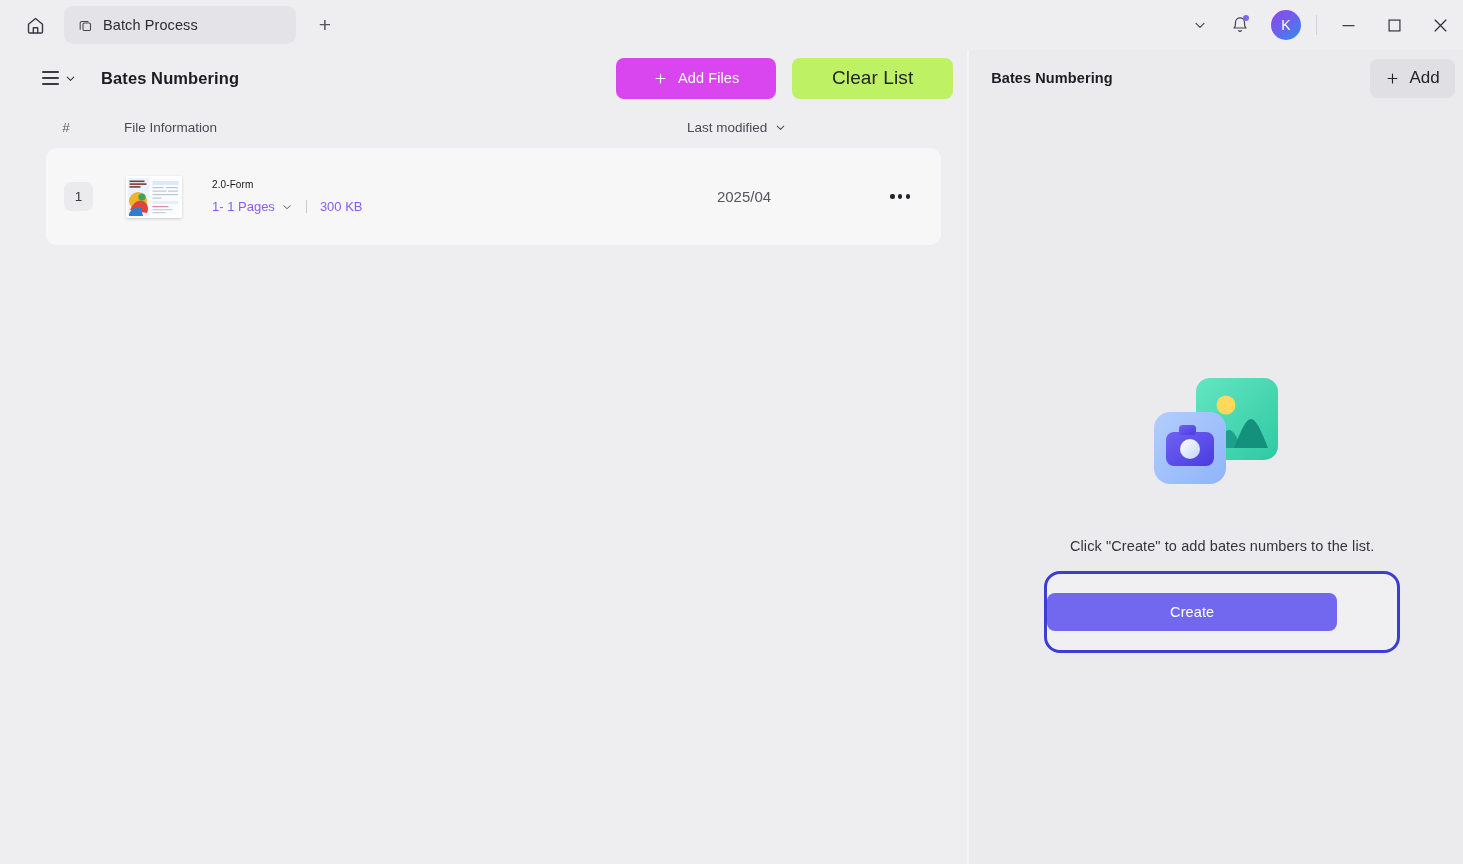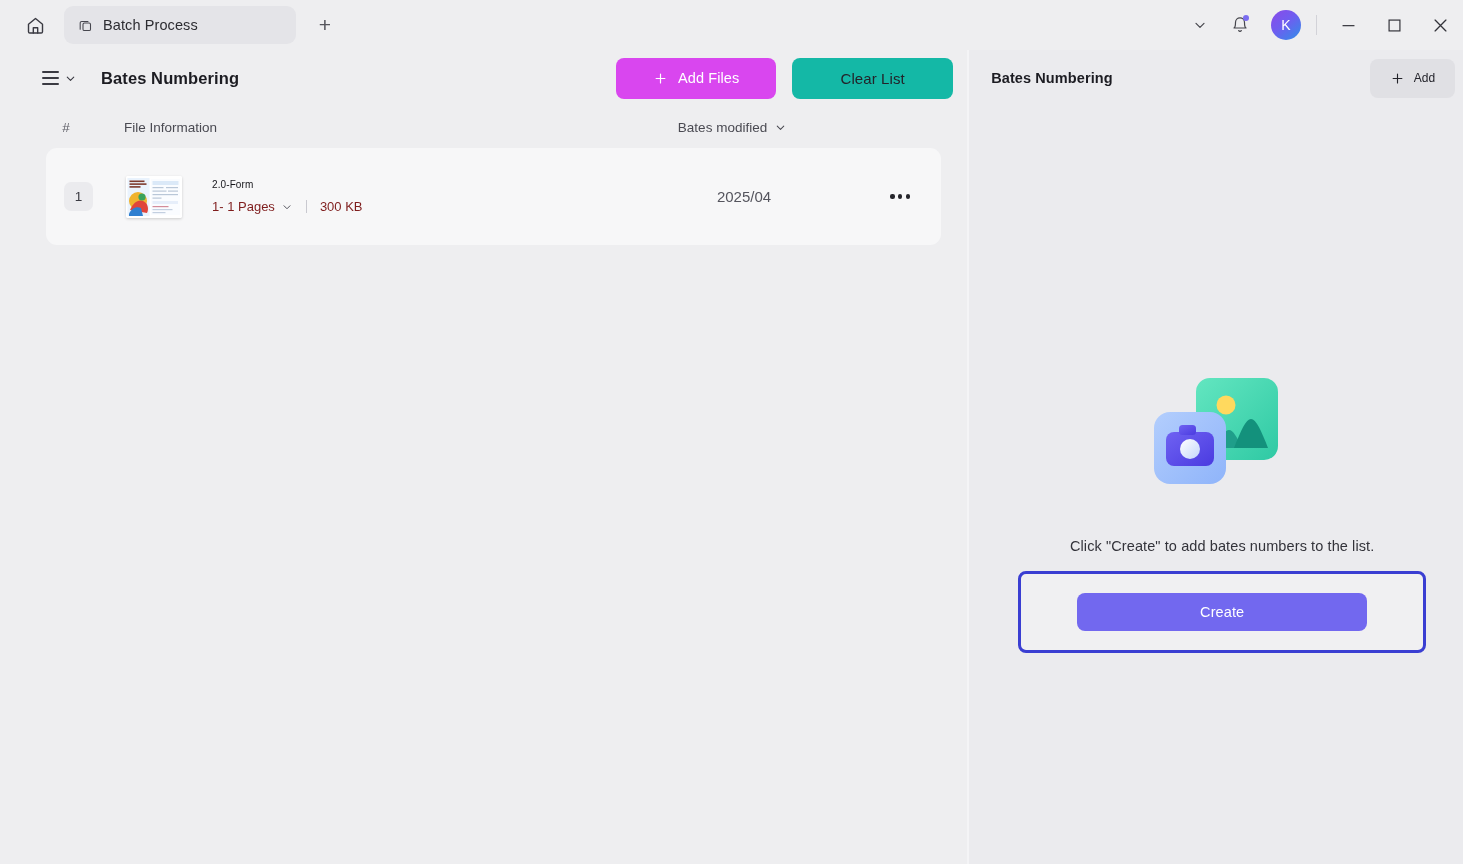--- a/index.html
+++ b/index.html
@@ -157,25 +157,25 @@
     border-radius: 8px;
     font-size: 14.5px;
     font-family: inherit;
     display: flex; align-items: center; justify-content: center;
     gap: 10px;
     cursor: pointer;
     letter-spacing: .1px;
   }
   .btn-secondary {
     width: 161px; height: 41px;
-    background: #14b8a6;
+    background: #bef264;
     color: #23232a;
     border: none;
     border-radius: 8px;
-    font-size: 15px;
+    font-size: 19px;
     font-family: inherit;
     cursor: pointer;
     letter-spacing: .1px;
   }
 
   .list-head {
     height: 42px;
     display: flex;
     align-items: center;
     font-size: 13.5px;
@@ -222,21 +222,21 @@
   .file-meta { margin-left: 30px; }
   .file-name {
     font-size: 10px;
     color: #16161b;
     letter-spacing: .1px;
   }
   .file-sub {
     margin-top: 9px;
     display: flex; align-items: center;
     font-size: 13px;
-    color: #7f1d1d;
+    color: #8b5cf6;
   }
   .pages-sel { display: flex; align-items: center; gap: 6px; cursor: pointer; }
   .sub-div {
     width: 1px; height: 13px;
     background: #c9c9d0;
     margin: 0 13px;
   }
   .row-date {
     margin-left: auto;
     font-size: 15px;
@@ -277,21 +277,21 @@
     color: #1c1c22;
     letter-spacing: .1px;
   }
   .btn-add {
     margin-left: auto;
     width: 85px; height: 39px;
     background: #e0e0e4;
     border: none;
     border-radius: 8px;
     color: #23232a;
-    font-size: 12px;
+    font-size: 17px;
     font-family: inherit;
     display: flex; align-items: center; justify-content: center;
     gap: 9px;
     cursor: pointer;
   }
 
   .empty-state {
     position: absolute;
     top: 320px; left: 0;
     width: 506px;
@@ -301,25 +301,25 @@
   }
   .illus { width: 160px; height: 130px; position: relative; }
   .hint {
     margin-top: 38px;
     font-size: 14.5px;
     color: #33333a;
     letter-spacing: .1px;
   }
   .create-wrap {
     margin-top: 17px;
-    width: 408px; height: 82px;
+    width: 356px; height: 82px;
     border: 3px solid #3a3ed2;
-    border-radius: 8px;
+    border-radius: 16px;
     background: #f0f0f2;
-    display: flex; align-items: center; justify-content: center;
+    display: flex; align-items: center; justify-content: flex-start;
   }
   .btn-create {
     width: 290px; height: 38px;
     background: #7268ef;
     border: none;
     border-radius: 8px;
     color: #fff;
     font-size: 14.5px;
     font-family: inherit;
     cursor: pointer;
@@ -407,21 +407,21 @@
           <span>Add Files</span>
         </button>
         <button class="btn-secondary">Clear List</button>
       </div>
     </div>
 
     <div class="list-head">
       <span class="col-num">#</span>
       <span class="col-fileinfo">File Information</span>
       <span class="col-modified">
-        <span>Bates modified</span>
+        <span>Last modified</span>
         <svg width="13" height="13" viewBox="0 0 24 24" fill="none" stroke="#4a4a52" stroke-width="1.9" stroke-linecap="round" stroke-linejoin="round">
           <path d="M6 9.5l6 6 6-6"></path>
         </svg>
       </span>
     </div>
 
     <div class="file-list">
       <div class="file-row">
         <span class="row-num">1</span>
 

